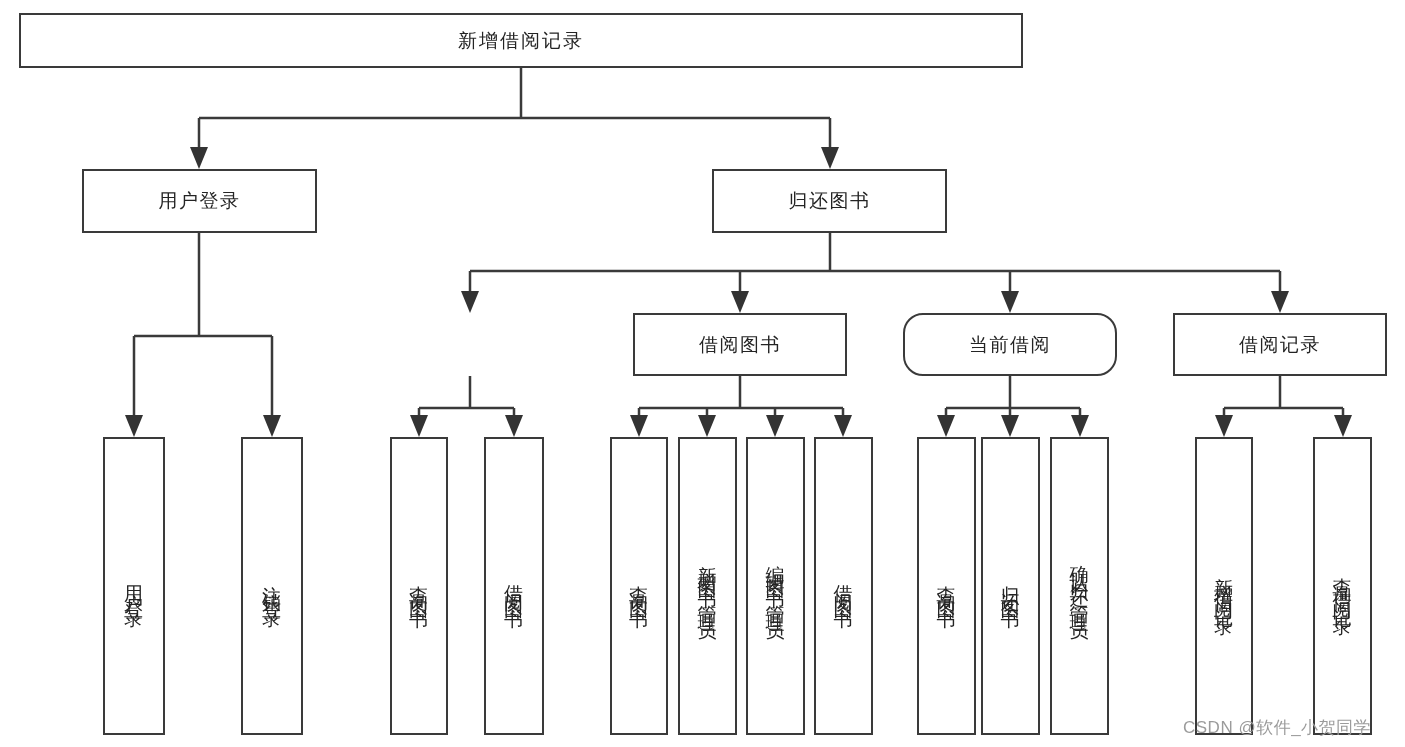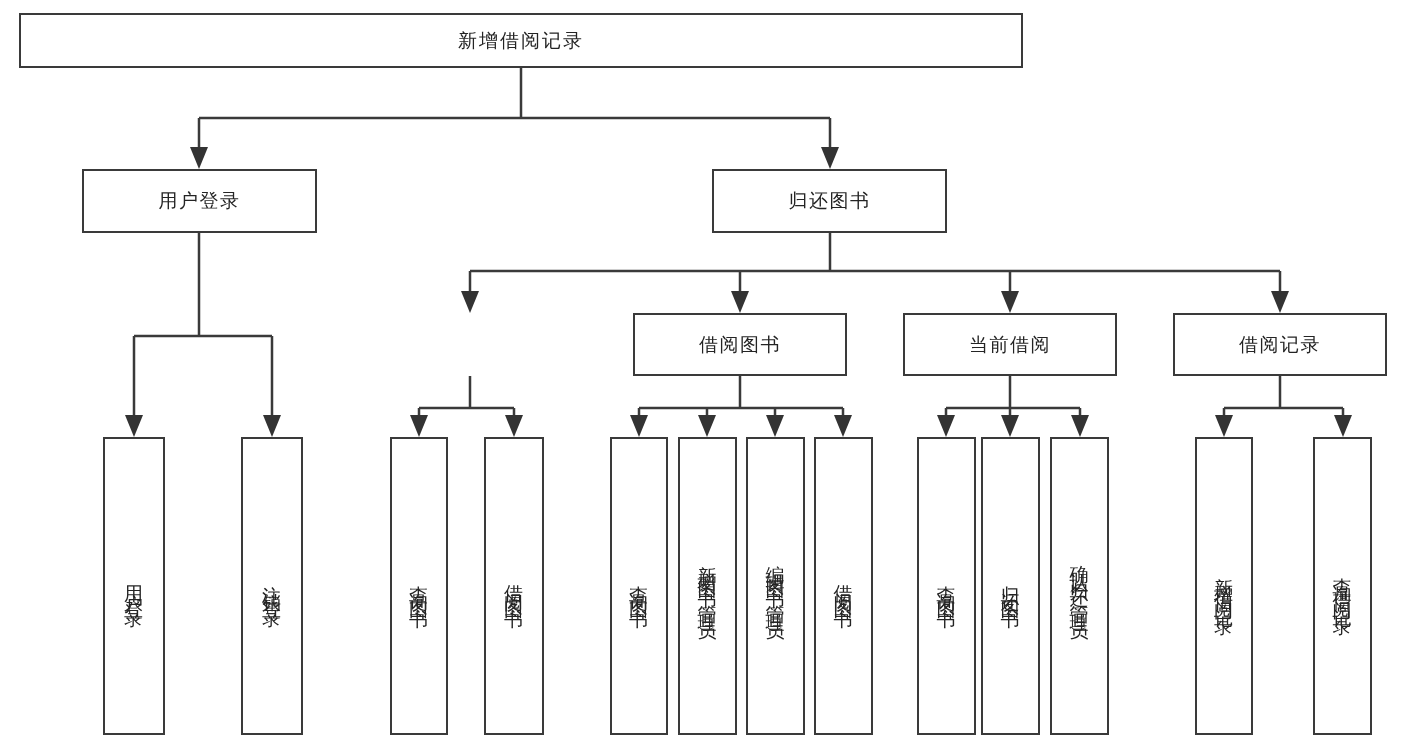--- a/index.html
+++ b/index.html
@@ -102,21 +102,21 @@
   <div class="node h-node" style="left:82px; top:169px; width:235px; height:64px;">
     <span>用户登录</span>
   </div>
   <div class="node h-node" style="left:712px; top:169px; width:235px; height:64px;">
     <span>归还图书</span>
   </div>
 
   <div class="node h-node" style="left:633px; top:313px; width:214px; height:63px;">
     <span>借阅图书</span>
   </div>
-  <div class="node h-node" style="left:903px; top:313px; width:214px; height:63px;">
+  <div class="node h-node" style="left:903px; top:313px; width:214px; height:63px;border-radius:20px;">
     <span>当前借阅</span>
   </div>
   <div class="node h-node" style="left:1173px; top:313px; width:214px; height:63px;">
     <span>借阅记录</span>
   </div>
 
   <div class="node v-node" style="left:103px; top:437px; width:62px; height:298px;">
     <span class="vtext">用户登录</span>
   </div>
   <div class="node v-node" style="left:241px; top:437px; width:62px; height:298px;">
@@ -153,14 +153,15 @@
     <span class="vtext">确认归还（管理员）</span>
   </div>
 
   <div class="node v-node" style="left:1195px; top:437px; width:58px; height:298px;">
     <span class="vtext">新增借阅记录</span>
   </div>
   <div class="node v-node" style="left:1313px; top:437px; width:59px; height:298px;">
     <span class="vtext">查询借阅记录</span>
   </div>
 
+  <div class="watermark">CSDN @软件_小贺同学</div>
 
 </div>
 
 </body></html>

